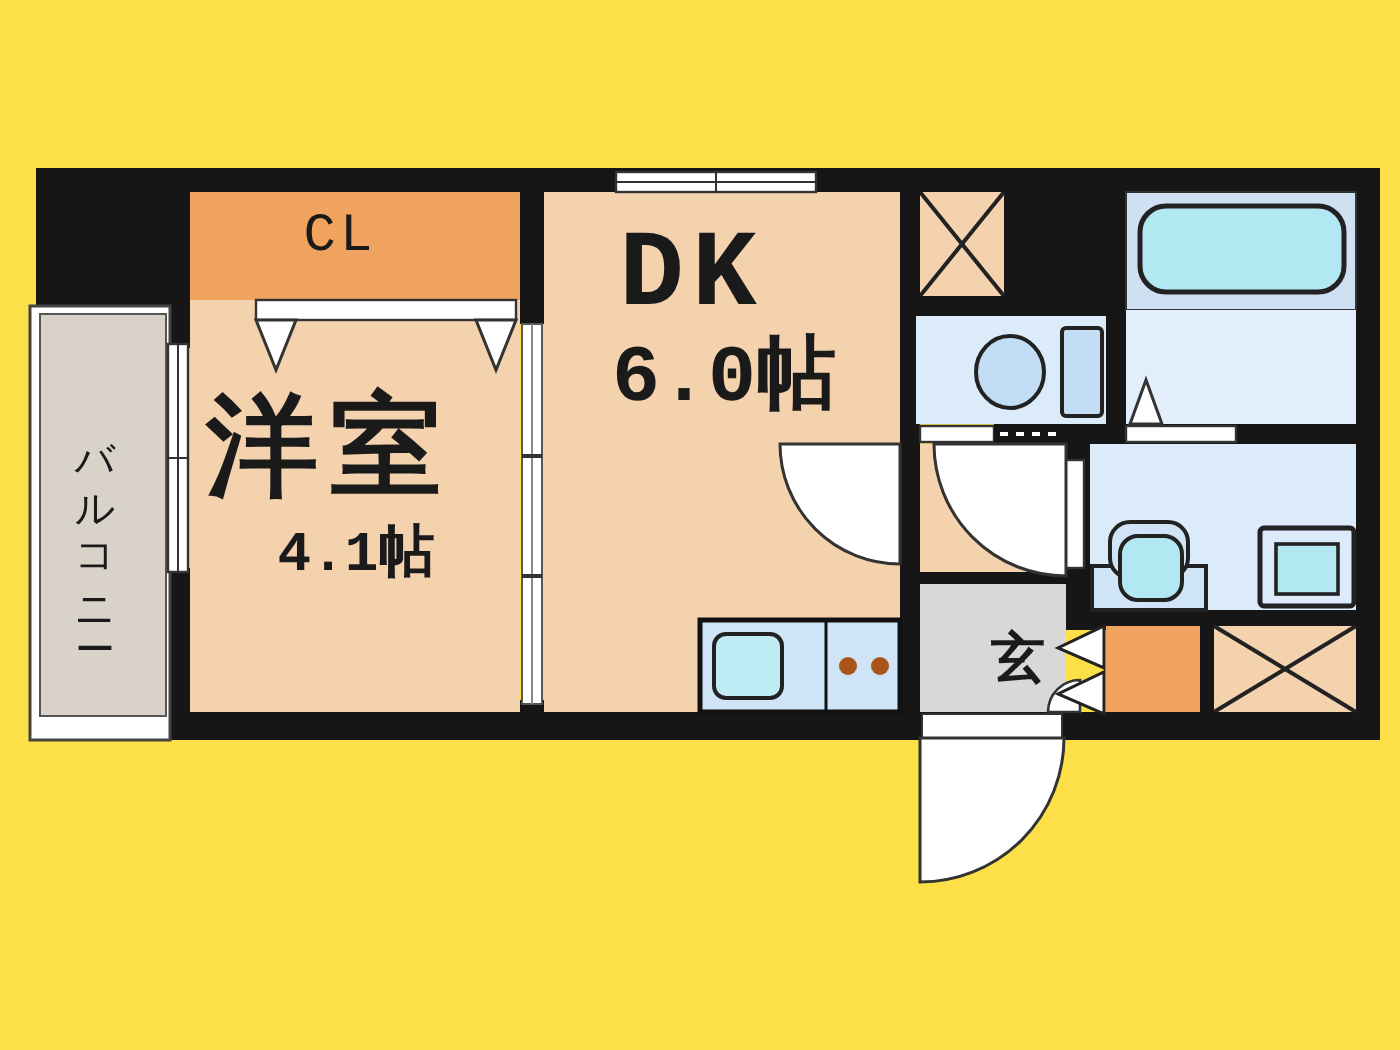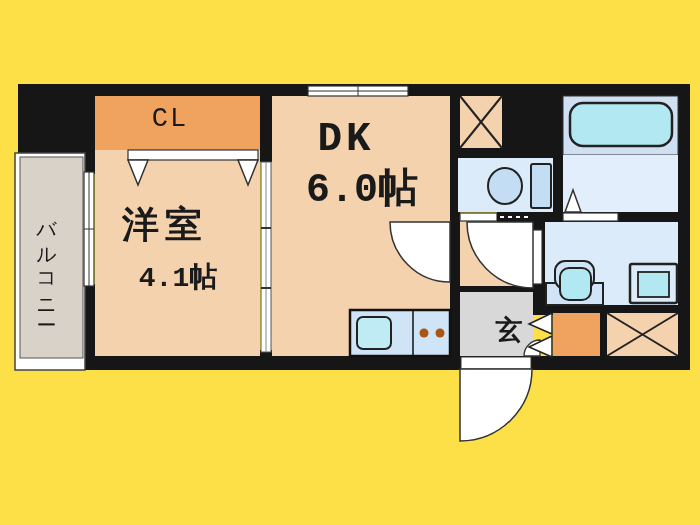--- a/index.html
+++ b/index.html
@@ -6,23 +6,23 @@
   .stage{
     position:relative;width:700px;height:525px;background:#fde047;overflow:hidden;
     font-family:Liberation Mono, monospace;
   }
   .stage svg{position:absolute;left:0;top:0;}
   .label{
     position:absolute;display:flex;align-items:center;justify-content:center;
     color:#1a1a1a;line-height:1;white-space:nowrap;pointer-events:none;
   }
   .lbl-cl{left:128px;top:103px;width:84px;height:32px;font-size:27px;font-weight:500;letter-spacing:2px;}
-  .lbl-room1-name{left:90px;top:202px;width:150px;height:50px;font-size:37px;font-weight:600;letter-spacing:6px;}
+  .lbl-room1-name{left:90px;top:202px;width:150px;height:50px;font-size:56px;font-weight:600;letter-spacing:6px;}
   .lbl-room1-size{left:90px;top:256px;width:176px;height:46px;font-size:28px;font-weight:600;}
-  .lbl-dk-name{left:284px;top:115px;width:124px;height:48px;font-size:41px;font-weight:600;letter-spacing:4px;text-align:center;}
+  .lbl-dk-name{left:284px;top:115px;width:124px;height:48px;font-size:54px;font-weight:600;letter-spacing:4px;text-align:center;}
   .lbl-dk-size{left:290px;top:169px;width:144px;height:44px;font-size:40px;font-weight:600;}
   .lbl-genkan{left:488px;top:316px;width:42px;height:32px;font-size:27px;font-weight:600;}
   .lbl-balcony{
     left:30px;top:178px;width:30px;height:168px;font-size:20px;font-weight:500;
     writing-mode:vertical-rl;text-orientation:mixed;letter-spacing:4px;
   }
 </style>
 </head>
 <body>
 

